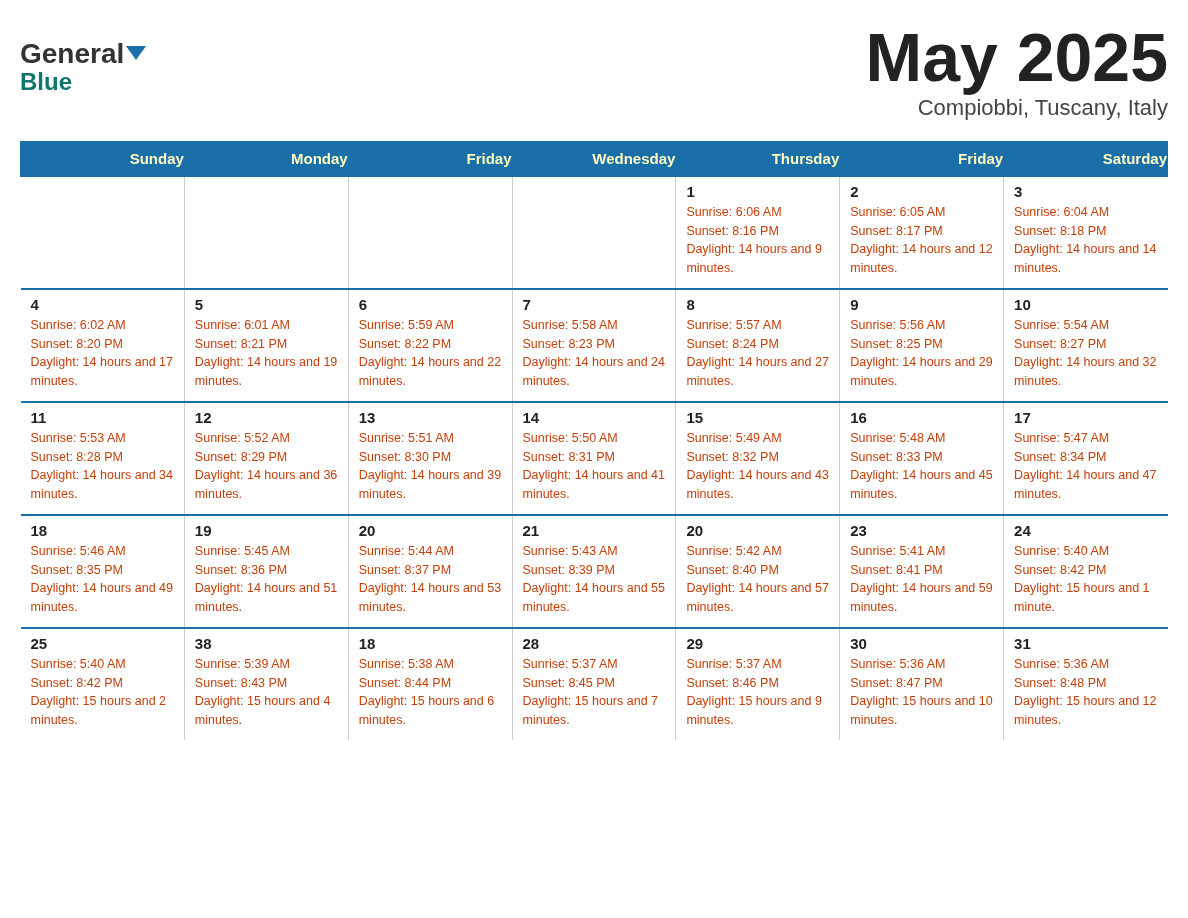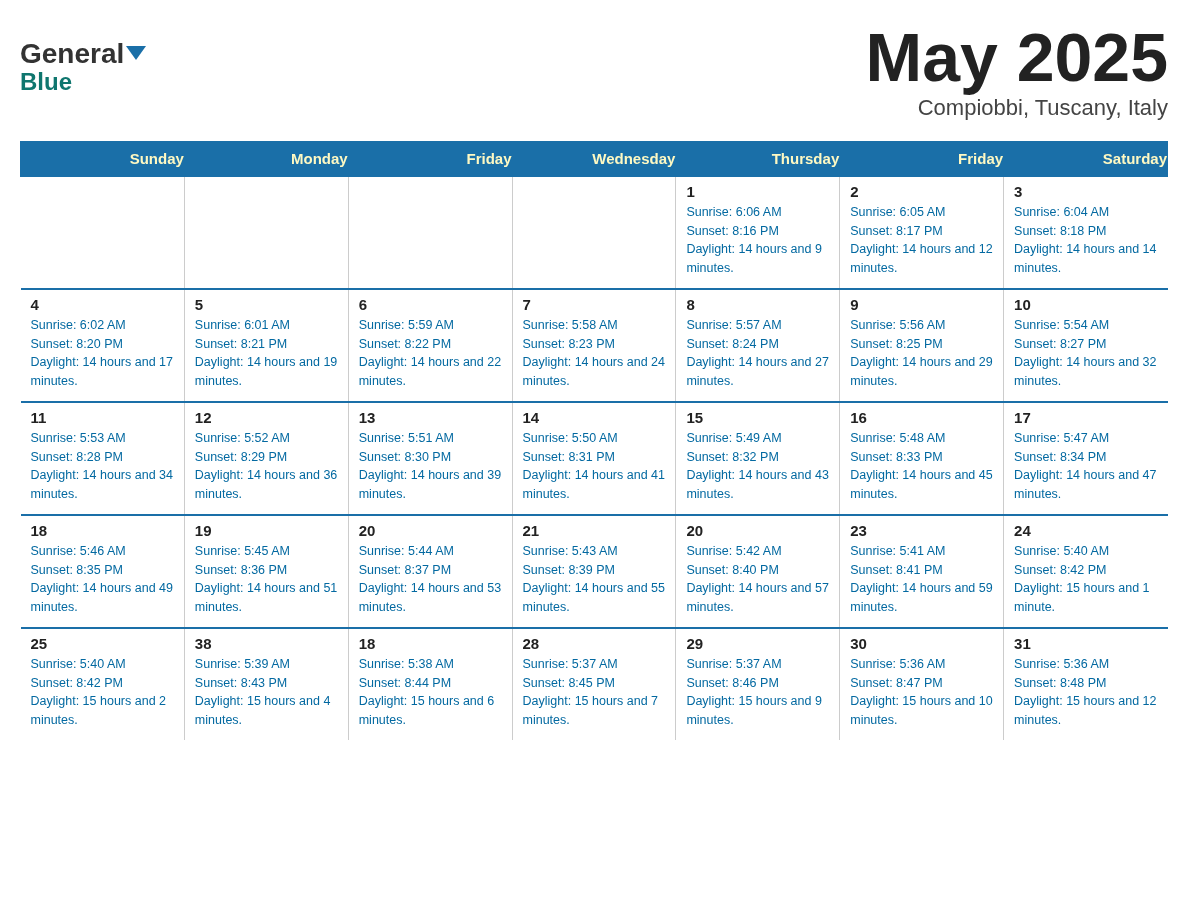--- a/index.html
+++ b/index.html
@@ -97,21 +97,21 @@
     }
     .day-num {
       font-size: 15px;
       font-weight: bold;
       color: #222;
       display: block;
       margin-bottom: 3px;
     }
     .day-info {
       font-size: 12.5px;
-      color: #0369a1;
+      color: #c2410c;
       line-height: 1.5;
     }
     .empty-cell {
       background: #fff;
     }
   </style>
 </head>
 <body>
 
 <div class="header">

